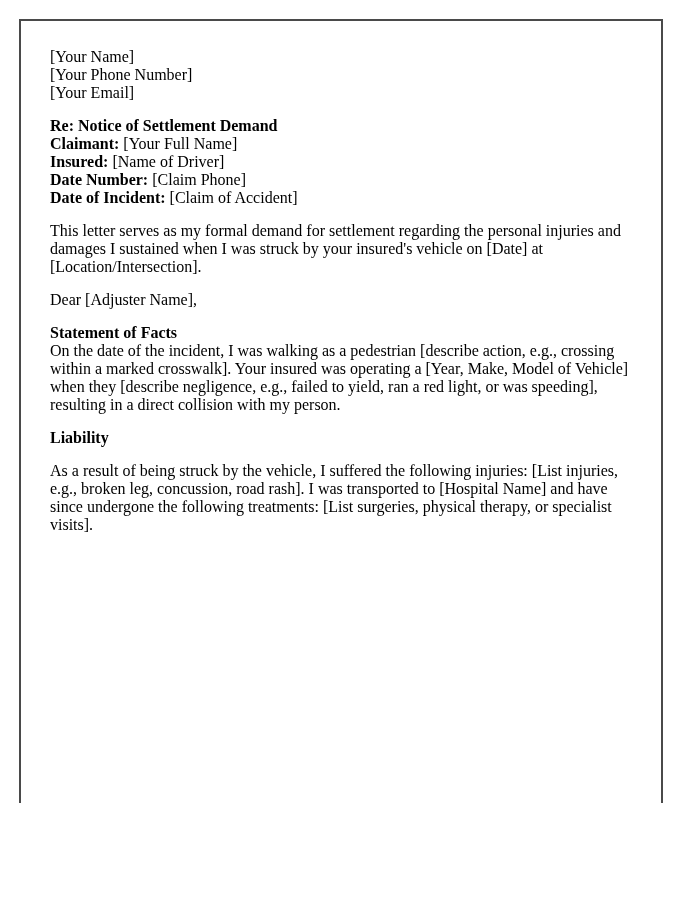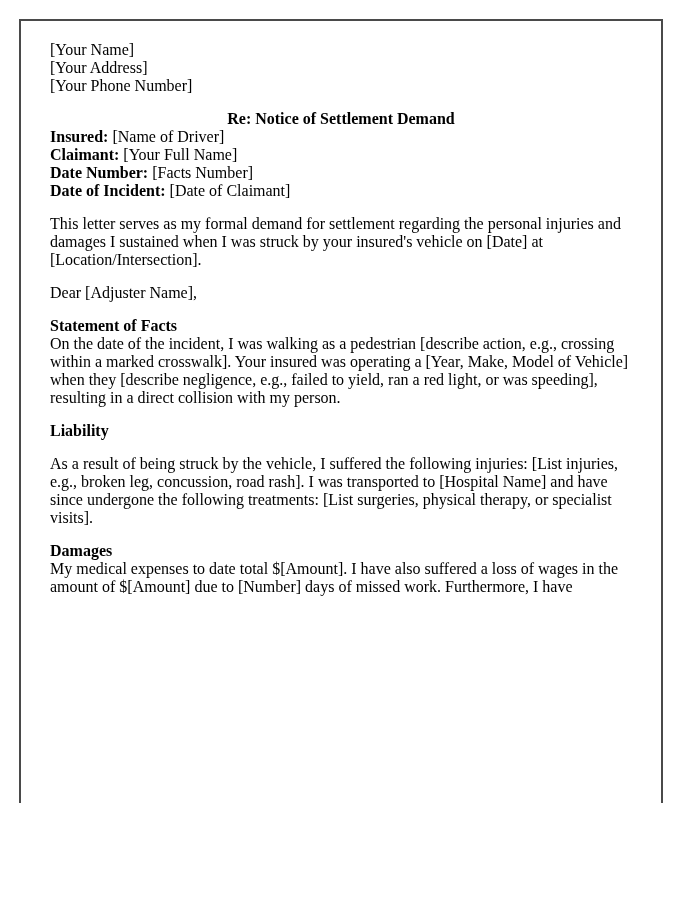--- a/index.html
+++ b/index.html
@@ -16,21 +16,21 @@
   }
   .letter {
     position: absolute;
     left: 19px;
     top: 19px;
     width: 644px;
     height: 784px;
     box-sizing: border-box;
     border: 2px solid #4a4a4a;
     border-bottom: none;
-    padding: 20px 29px;
+    padding: 27px 29px;
     overflow: hidden;
     background: #ffffff;
     color: #000000;
     font-family: "Liberation Serif", "DejaVu Serif", serif;
     font-size: 16px;
     line-height: 18px;
   }
   .block {
     margin: 0 0 15px 0;
   }
@@ -39,50 +39,49 @@
   }
   .line {
     white-space: nowrap;
   }
   .sec-heading {
     font-weight: bold;
     display: block;
   }
   .bold {
     font-weight: bold;
-    text-align: center;
   }
 </style>
 </head>
 <body>
 
 <div class="page">
   <div class="letter">
 
     <div class="block">
       <div class="line">[Your Name]</div>
-      <div class="line">[Your Address]</div>
       <div class="line">[Your Phone Number]</div>
+      <div class="line">[Your Email]</div>
     </div>
 
 
 
     <div class="block">
       <div class="line bold">Re: Notice of Settlement Demand</div>
       <div class="line">
+        <span class="bold">Claimant:</span><span> [Your Full Name]</span>
+      </div>
+      <div class="line">
         <span class="bold">Insured:</span><span> [Name of Driver]</span>
       </div>
       <div class="line">
-        <span class="bold">Claimant:</span><span> [Your Full Name]</span>
+        <span class="bold">Date Number:</span><span> [Claim Phone]</span>
       </div>
       <div class="line">
-        <span class="bold">Date Number:</span><span> [Facts Number]</span>
-      </div>
-      <div class="line">
-        <span class="bold">Date of Incident:</span><span> [Date of Claimant]</span>
+        <span class="bold">Date of Incident:</span><span> [Claim of Accident]</span>
       </div>
     </div>
 
     <div class="block">This letter serves as my formal demand for settlement regarding the personal injuries and damages I sustained when I was struck by your insured's vehicle on [Date] at [Location/Intersection].</div>
 
     <div class="block">
       <div class="line">Dear [Adjuster Name],</div>
     </div>
 
     <div class="block">
@@ -90,18 +89,15 @@
     </div>
 
     <div class="block">
       <span class="sec-heading">Liability</span>
     </div>
 
     <div class="block">
       <span>As a result of being struck by the vehicle, I suffered the following injuries: [List injuries, e.g., broken leg, concussion, road rash]. I was transported to [Hospital Name] and have since undergone the following treatments: [List surgeries, physical therapy, or specialist visits].</span>
     </div>
 
-    <div class="block">
-      <span class="sec-heading">Damages</span><span>My medical expenses to date total $[Amount]. I have also suffered a loss of wages in the amount of $[Amount] due to [Number] days of missed work. Furthermore, I have</span>
-    </div>
 
   </div>
 </div>
 
 </body></html>

